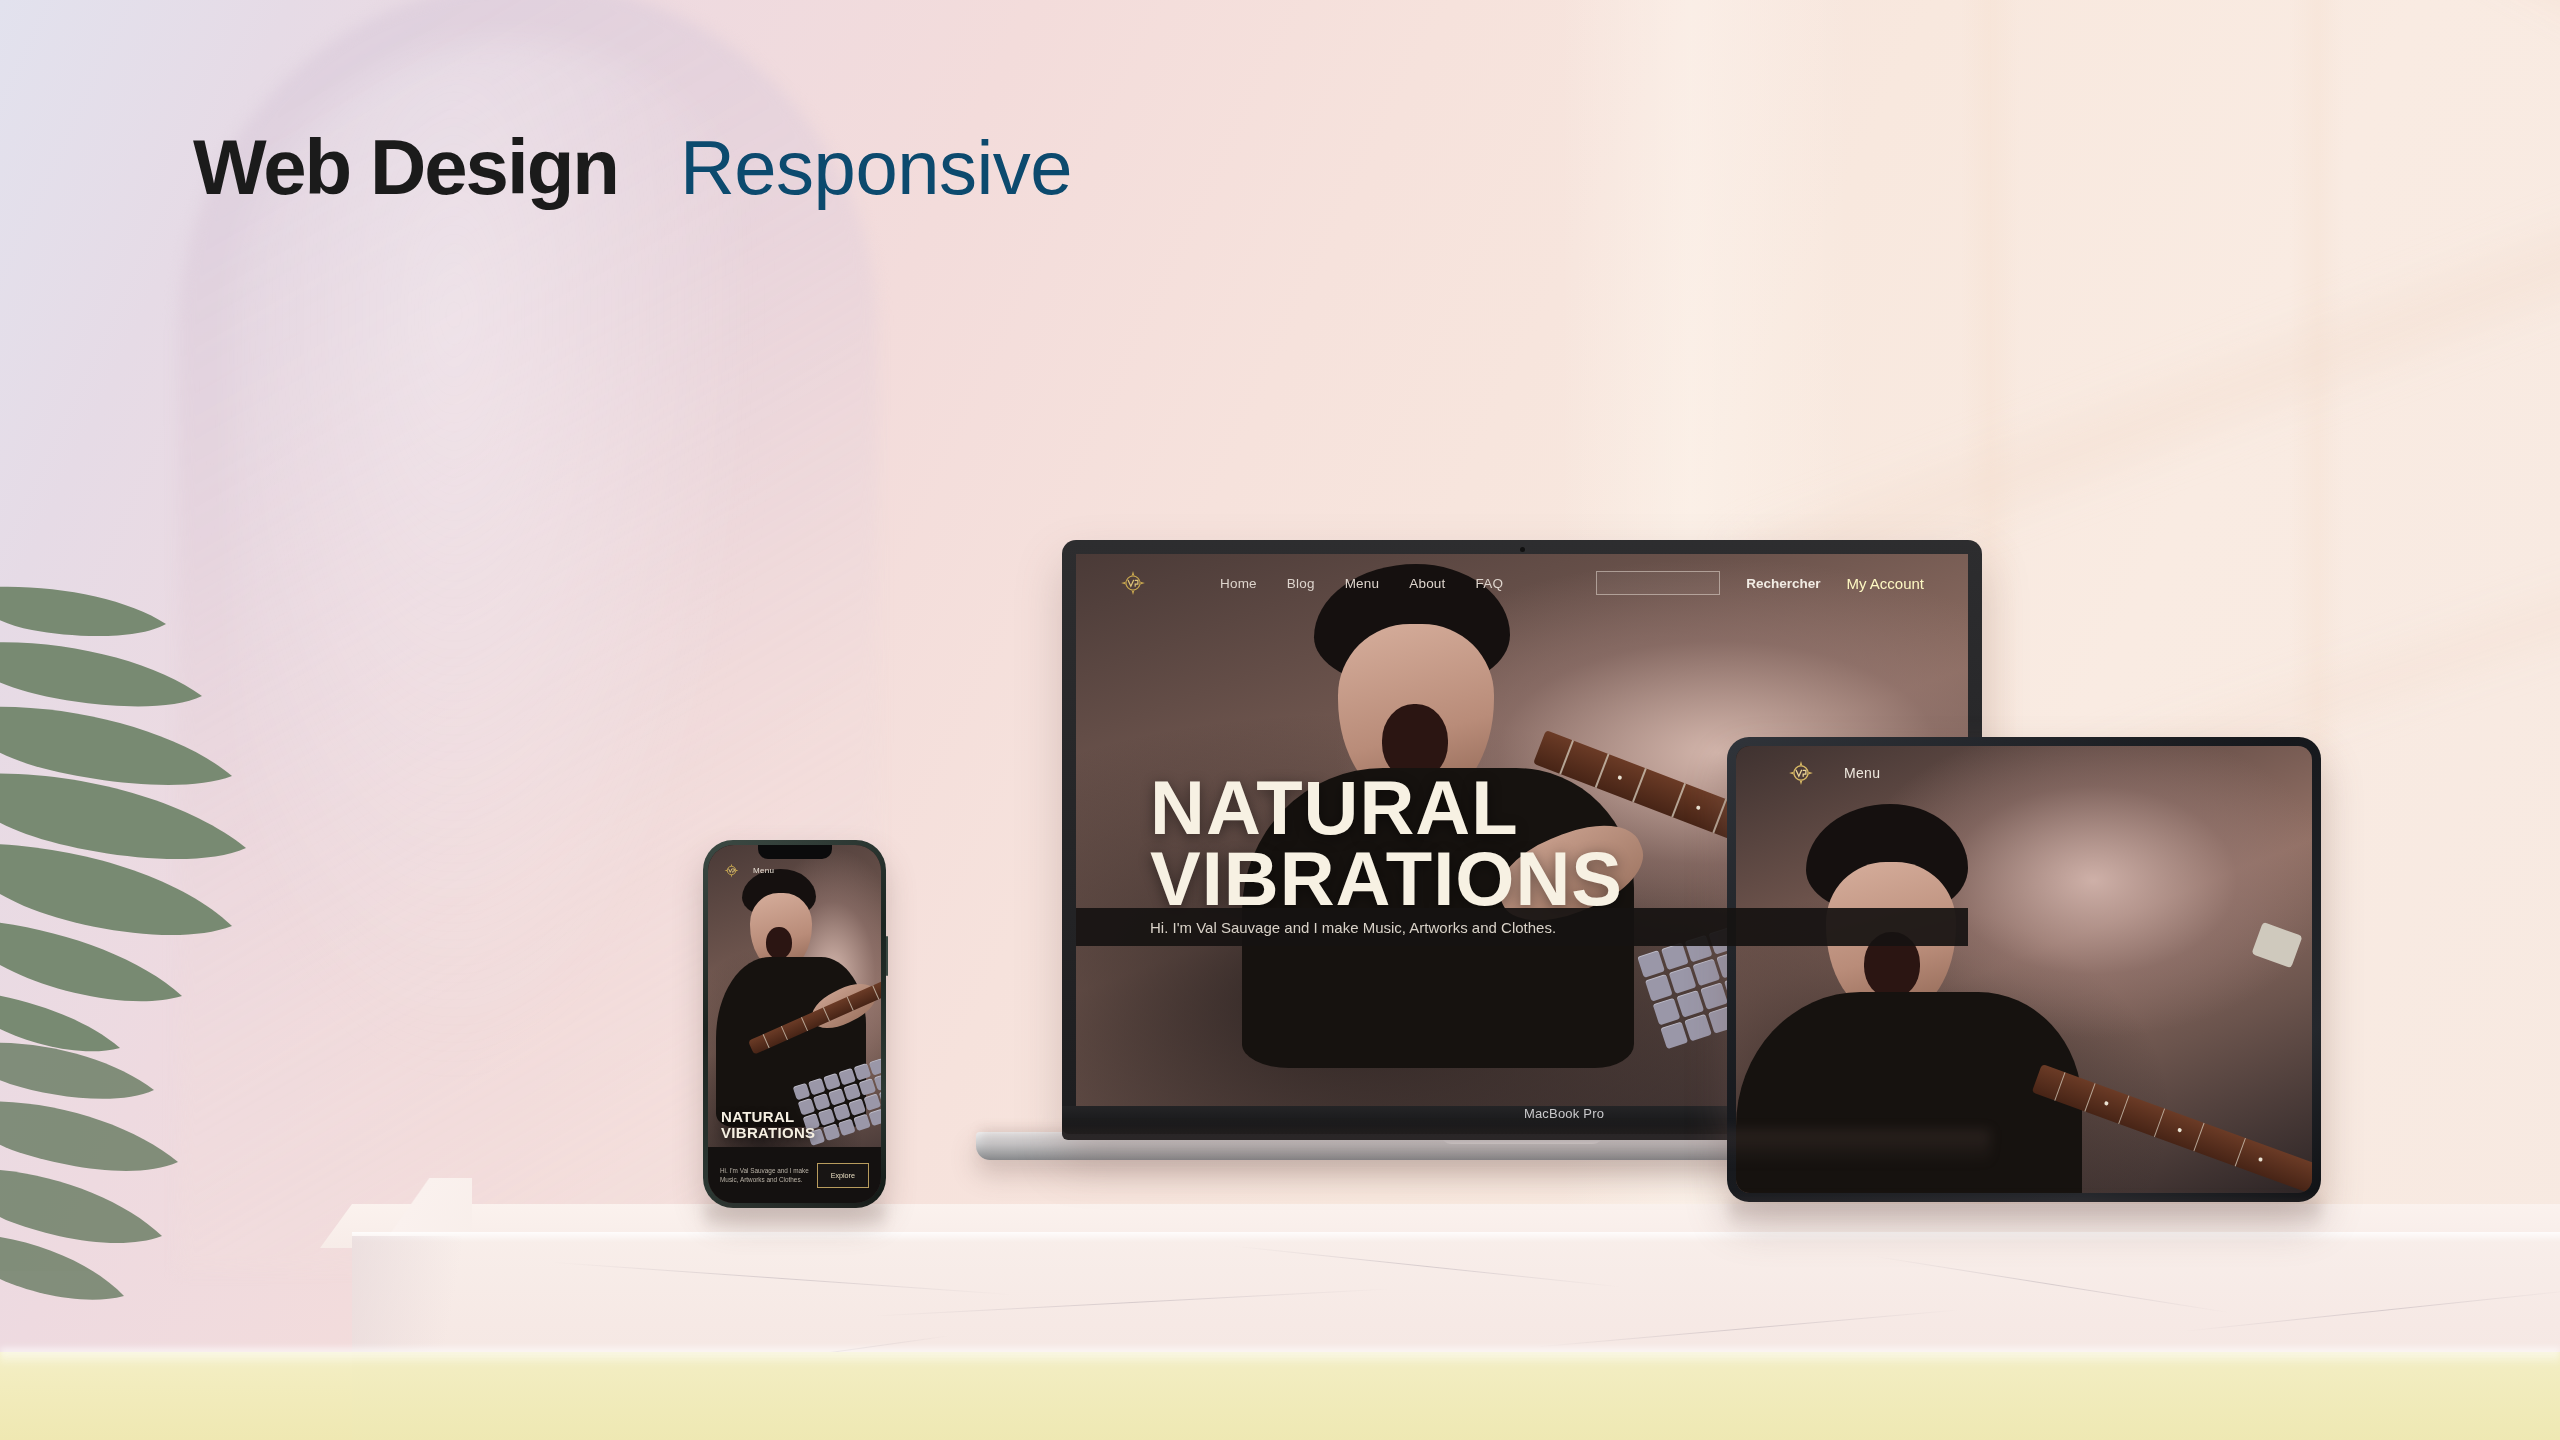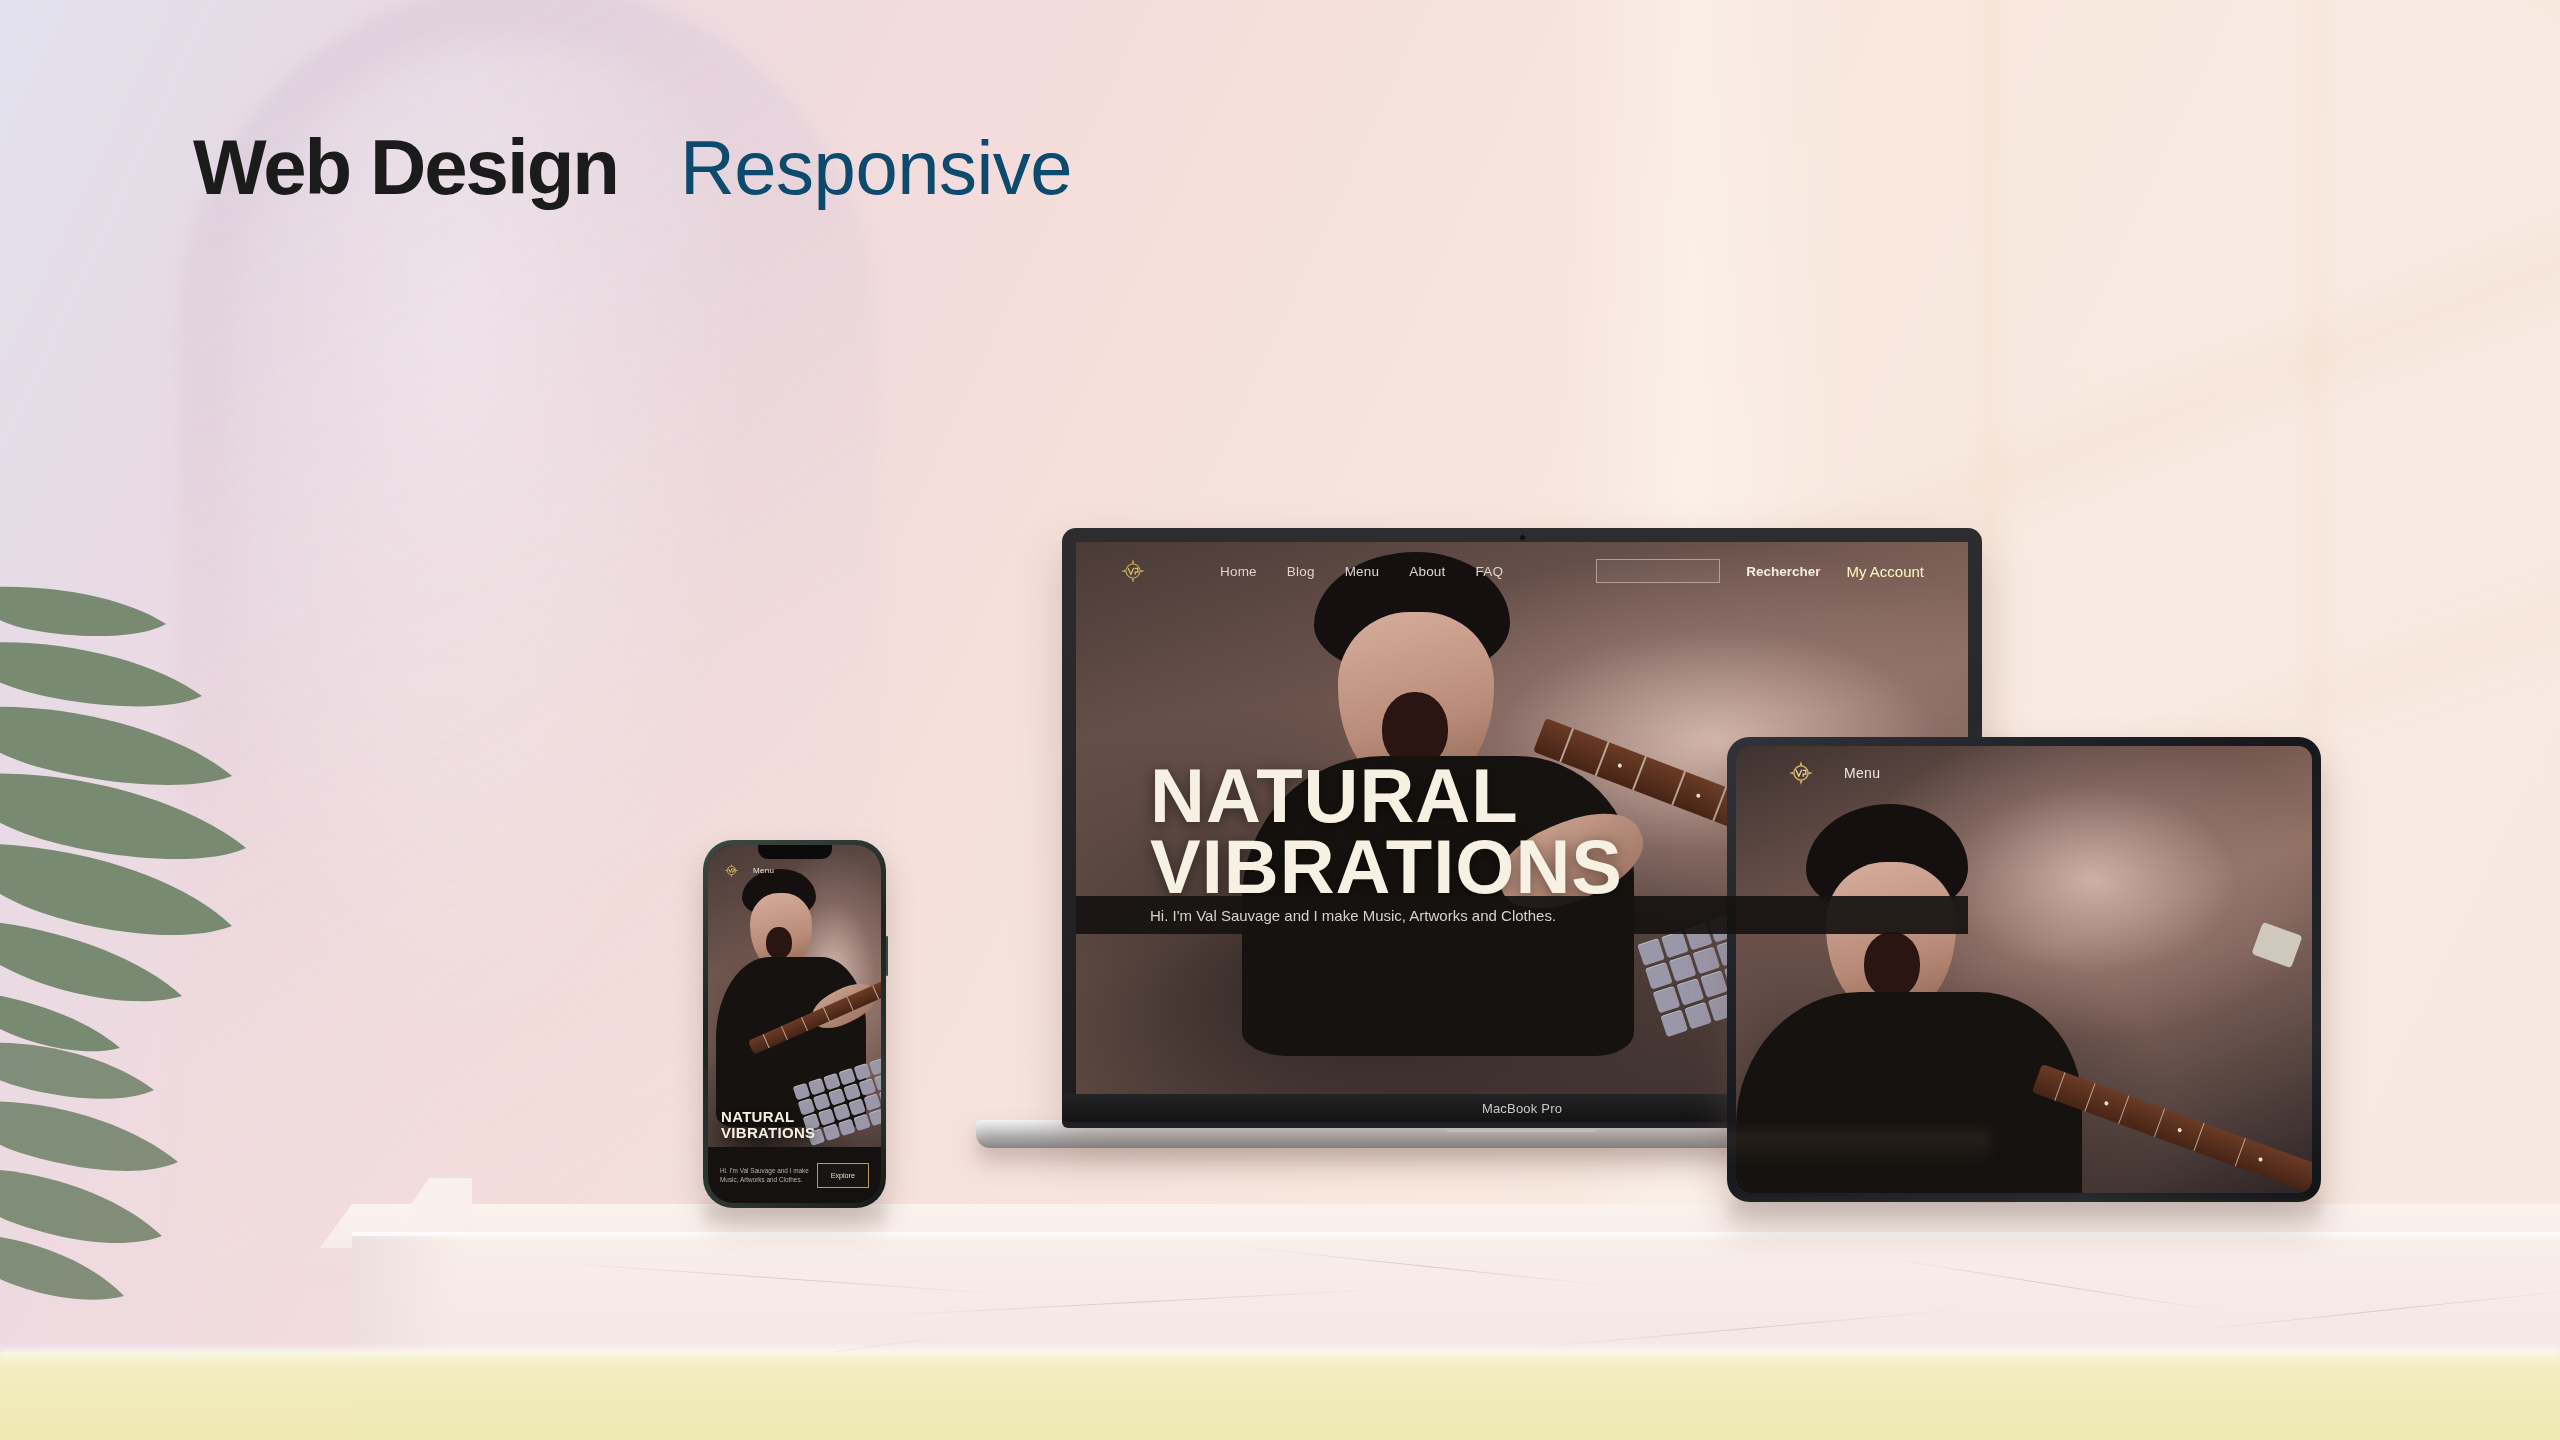--- a/index.html
+++ b/index.html
@@ -117,32 +117,32 @@
   .dot{position:absolute;background:#e9e2d2;border-radius:50%;}
   .headstock{position:absolute;background:#cfc9bd;border-radius:4px;}
   .pad-grid{position:absolute;display:grid;gap:3px;transform:rotate(-18deg);}
   .pad{background:#9a97a8;border-radius:3px;box-shadow:inset 0 1px 0 rgba(255,255,255,.35);}
 
   
   .logo{position:relative;display:inline-block;}
   .logo svg{display:block;}
 
   
-  .laptop{position:absolute;left:1062px;top:528px;width:920px;height:436px;}
+  .laptop{position:absolute;left:1062px;top:540px;width:920px;height:436px;}
   .lt-lid{
     position:absolute;left:0;top:0;width:920px;height:600px;
     background:linear-gradient(180deg,#2d2d2f,#1d1d1f);
     border-radius:14px 14px 6px 6px;
     box-shadow:0 22px 46px rgba(120,90,85,.26);
     padding:14px 14px 0 14px;box-sizing:border-box;
   }
   .lt-cam{position:absolute;left:50%;top:7px;width:5px;height:5px;margin-left:-2.5px;background:#111;border-radius:50%;}
   .lt-screen{position:relative;width:892px;height:552px;overflow:hidden;background:#1b1412;}
   .lt-chin{position:absolute;left:0;top:566px;width:920px;height:28px;background:linear-gradient(180deg,#242426,#131314);
-    display:flex;align-items:center;justify-content:center;border-radius:0 0 7px 7px;}
+    display:flex;align-items:flex-start;justify-content:center;border-radius:0 0 7px 7px;padding-left:42px;}
   .lt-chin span{color:#c9c9cb;font-size:13px;letter-spacing:.2px;}
   .lt-base{
     position:absolute;left:-86px;top:592px;width:1092px;height:28px;
     background:linear-gradient(180deg,#f3f3f4 0%,#cfd0d2 42%,#a9abad 72%,#87898c 100%);
     border-radius:4px 4px 14px 14px;
     box-shadow:0 14px 26px rgba(120,92,86,.3);
   }
   .lt-notch{position:absolute;left:50%;top:592px;margin-left:-82px;width:164px;height:12px;
     background:linear-gradient(180deg,#c8cacd,#e6e7e9);border-radius:0 0 12px 12px;}
 

